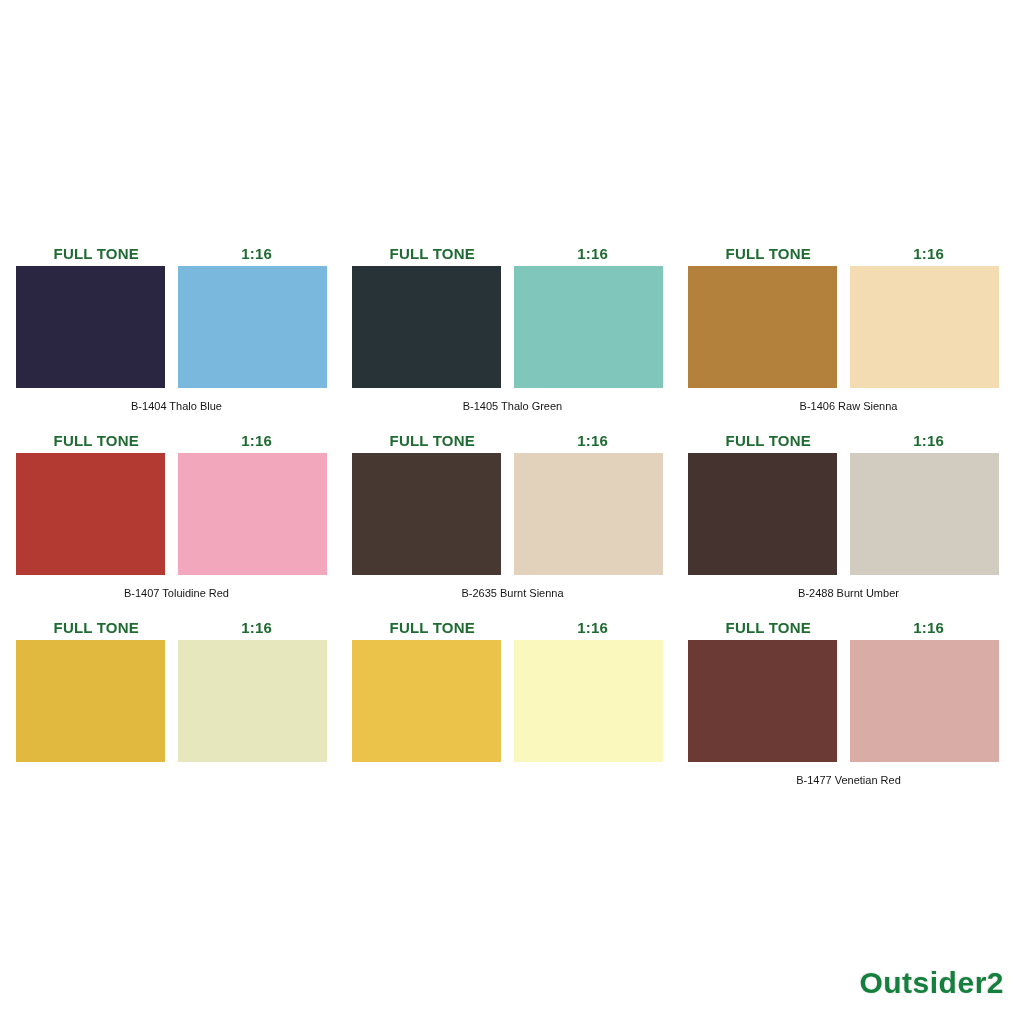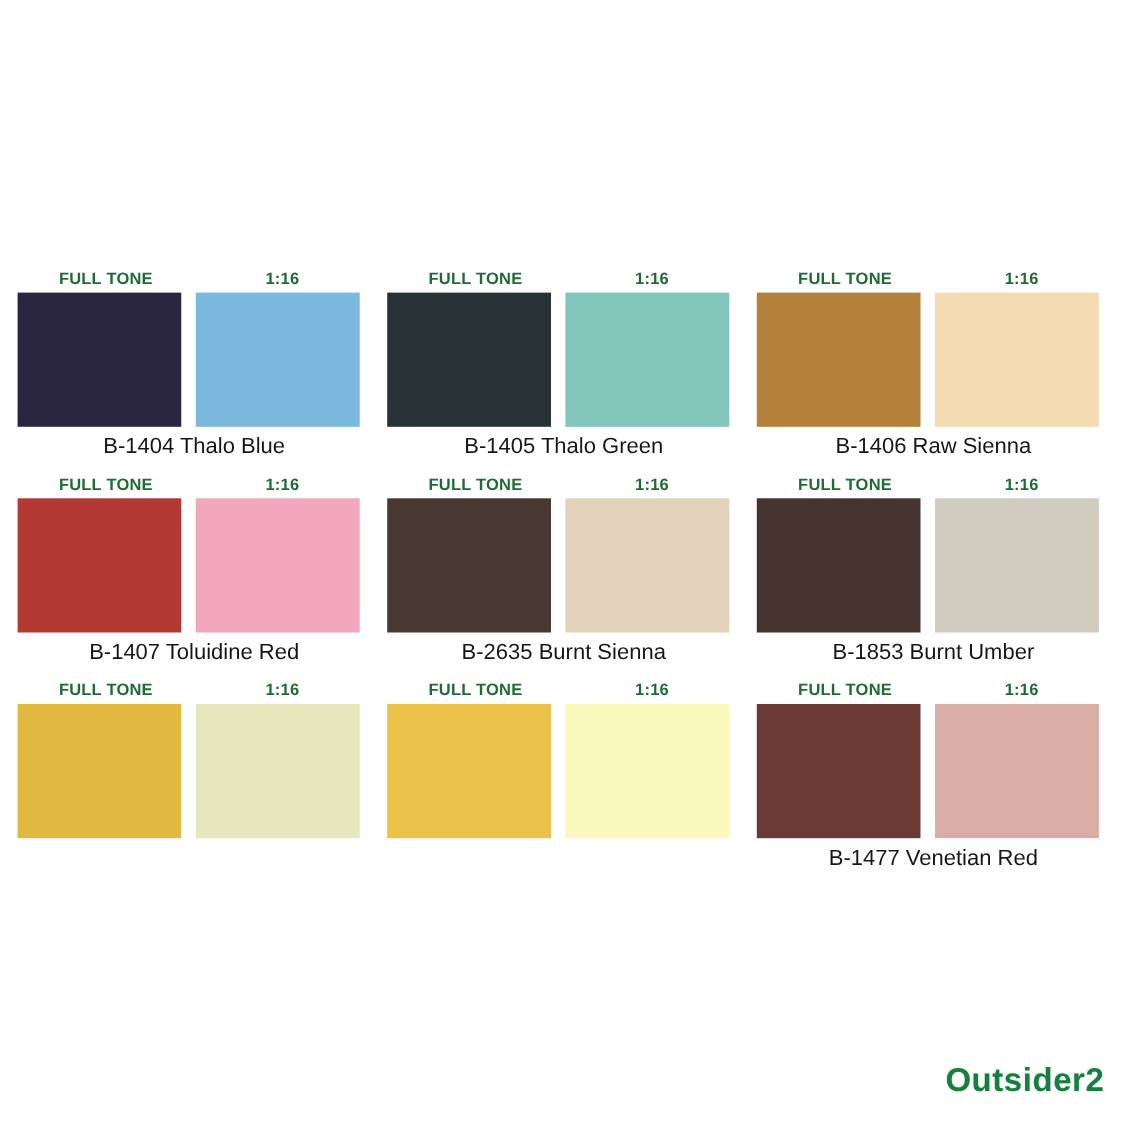--- a/index.html
+++ b/index.html
@@ -70,21 +70,21 @@
   }
 
   .swatch-gap {
     width: 13px;
     height: 122px;
     background: #ffffff;
   }
 
   .card-label {
     text-align: center;
-    font-size: 20px;
+    font-size: 11px;
     color: #161616;
     margin-top: 9px;
     line-height: 18px;
     white-space: nowrap;
   }
 
   
   .row-1 .card-label { margin-top: 9px; }
 
   .watermark {
@@ -174,21 +174,21 @@
     <div class="card row-2">
       <div class="card-head">
         <div class="head-cell" style="color: rgb(31, 107, 51);">FULL TONE</div>
         <div class="head-cell" style="color: rgb(31, 107, 51);">1:16</div>
       </div>
       <div class="swatch-row">
         <div class="swatch" style="background: rgb(68, 51, 47);"></div>
         <div class="swatch-gap"></div>
         <div class="swatch" style="background: rgb(210, 203, 192);"></div>
       </div>
-      <div class="card-label" style="color: rgb(22, 22, 22);">B-1853 Burnt Umber</div>
+      <div class="card-label" style="color: rgb(22, 22, 22);">B-2488 Burnt Umber</div>
     </div>
 
     <div class="card row-3">
       <div class="card-head">
         <div class="head-cell" style="color: rgb(31, 107, 51);">FULL TONE</div>
         <div class="head-cell" style="color: rgb(31, 107, 51);">1:16</div>
       </div>
       <div class="swatch-row">
         <div class="swatch" style="background: rgb(226, 185, 63);"></div>
         <div class="swatch-gap"></div>

